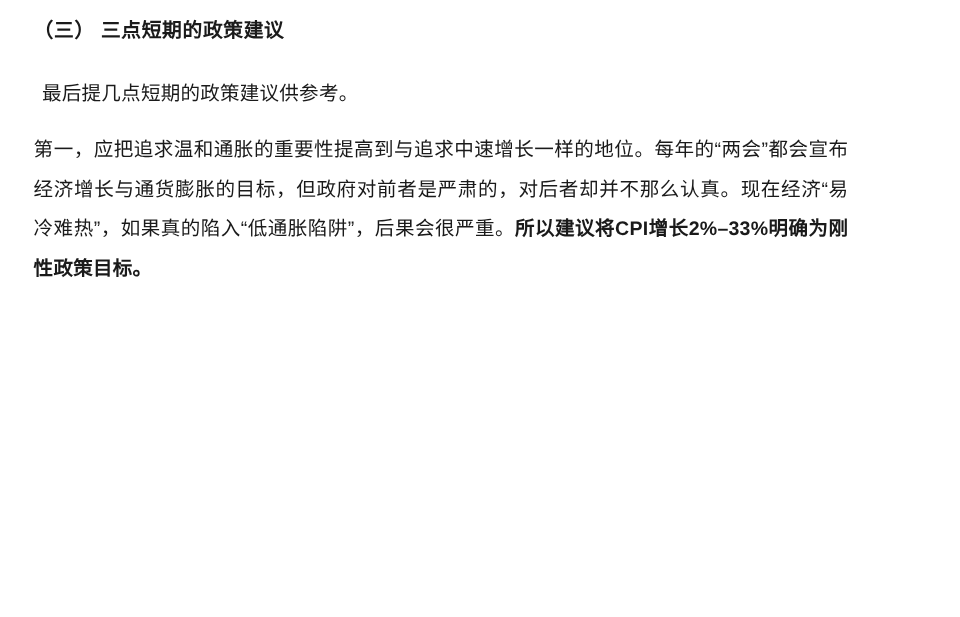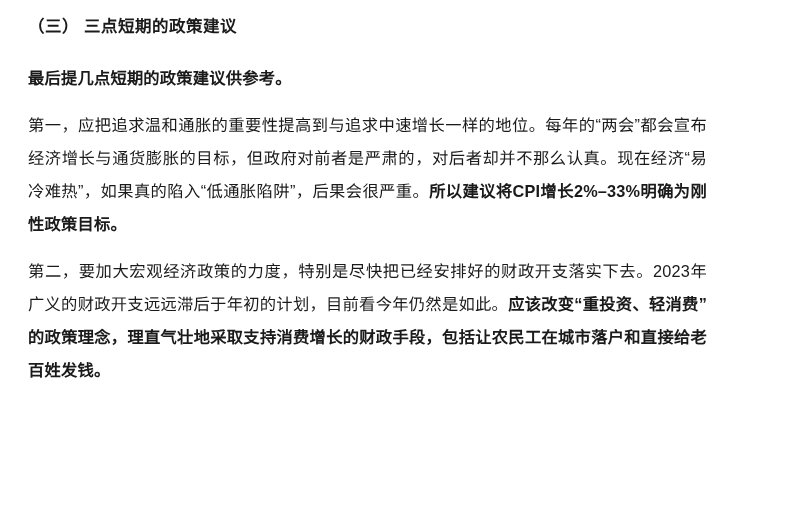--- a/index.html
+++ b/index.html
@@ -21,25 +21,24 @@
     padding: 15px 25px 4px 28px;
   }
   .heading {
     font-size: 16.5px;
     font-weight: 700;
     line-height: 23px;
     margin: 0;
     letter-spacing: 0.5px;
   }
   .intro {
-    margin: 24px 0 0;
+    margin: 24px 7px 0;
     font-size: 16.3px;
     line-height: 33px;
     letter-spacing: 0.2px;
-    font-weight: bold;
   }
   .para {
     margin: 14px 0 0;
     font-size: 16.3px;
     line-height: 33px;
     text-align: justify;
     letter-spacing: 0.2px;
   }
   .para strong {
     font-weight: 700;
@@ -49,16 +48,15 @@
 <body style="background: rgb(255, 255, 255); color: rgb(26, 26, 26);">
 
 <div class="page">
 
   <h1 class="heading">（三） 三点短期的政策建议</h1>
 
   <p class="intro">最后提几点短期的政策建议供参考。</p>
 
   <p class="para"><span>第一，应把追求温和通胀的重要性提高到与追求中速增长一样的地位。每年的“两会”都会宣布经济增长与通货膨胀的目标，但政府对前者是严肃的，对后者却并不那么认真。现在经济“易冷难热”，如果真的陷入“低通胀陷阱”，后果会很严重。</span><strong>所以建议将CPI增长2%–33%明确为刚性政策目标。</strong></p>
 
-  <p class="para"><span>第二，要加大宏观经济政策的力度，特别是尽快把已经安排好的财政开支落实下去。2023年广义的财政开支远远滞后于年初的计划，目前看今年仍然是如此。</span><strong>应该改变“重投资、轻消费”的政策理念，理直气壮地采取支持消费增长的财政手段，包括让农民工在城市落户和直接给老百姓发钱。</strong></p>
 
 
 </div>
 
 </body></html>

